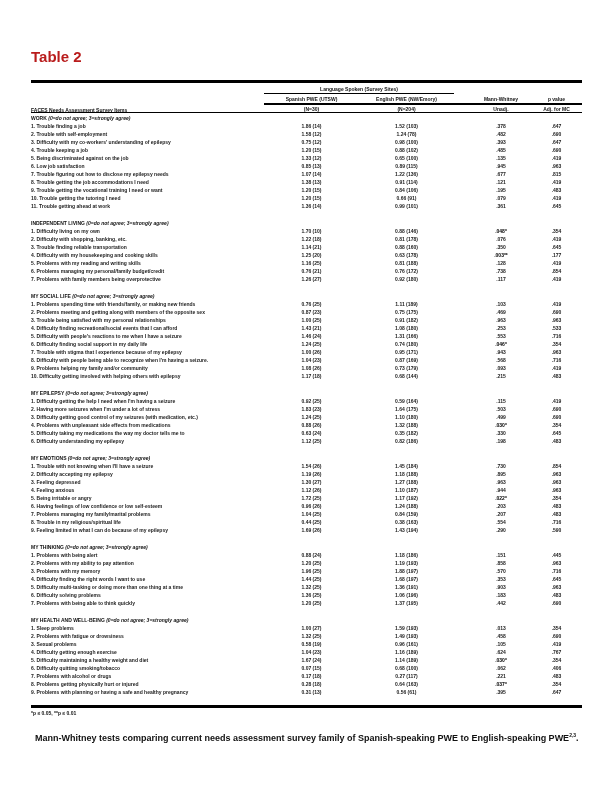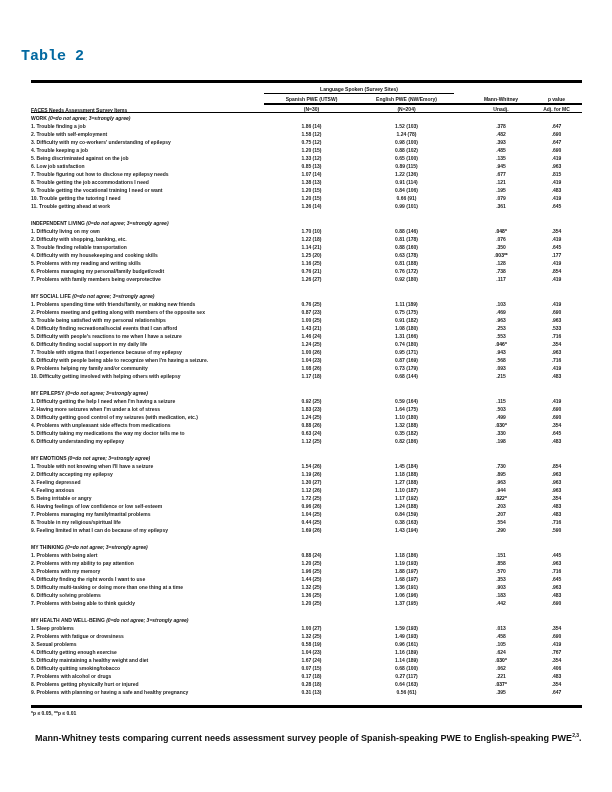--- a/index.html
+++ b/index.html
@@ -1,17 +1,17 @@
 <!DOCTYPE html>
 <html><head>
 <meta charset="utf-8">
 <style>
   html, body { margin: 0; padding: 0; background: #ffffff; }
   body { width: 612px; height: 792px; position: relative; overflow: hidden; font-family: "Liberation Sans", sans-serif; color: #111; }
-  .title { position: absolute; left: 21px; top: 48px; font-size: 15px; font-weight: bold; color: #0369a1; font-family: Liberation Mono, monospace; }
+  .title { position: absolute; left: 31px; top: 48px; font-size: 15px; font-weight: bold; color: #b91c1c; font-family: Liberation Sans, sans-serif; }
   .table-wrap { position: absolute; left: 31px; top: 80px; width: 551px; }
   .rule-thick { height: 3px; background: #000; }
   .hdr { position: relative; height: 27px; font-size: 5px; font-weight: bold; }
   .hdr .lang { position: absolute; left: 233px; width: 190px; top: 3px; text-align: center; }
   .hdr .lang-rule { position: absolute; left: 233px; width: 190px; top: 10px; height: 1px; background: #000; }
   .hdr .c1 { position: absolute; left: 233px; width: 95px; top: 13px; text-align: center; }
   .hdr .c2 { position: absolute; left: 328px; width: 95px; top: 13px; text-align: center; }
   .hdr .c3 { position: absolute; left: 440px; width: 60px; top: 13px; text-align: center; }
   .hdr .c4 { position: absolute; left: 500px; width: 51px; top: 13px; text-align: center; }
   .hdr .rule2 { position: absolute; left: 233px; right: 0; top: 20px; height: 2px; background: #000; }
@@ -492,14 +492,14 @@
           <div class="p">.395</div>
           <div class="adj">.647</div>
         </div>
       </div>
     </div>
   <div class="rule-thick"></div>
   <div class="footnote">*p ≤ 0.05, **p ≤ 0.01</div>
 </div>
 
 <div class="caption">
-  <span>Mann-Whitney tests comparing current needs assessment survey people of Spanish-speaking PWE to English-speaking PWE</span><sup>2,3</sup><span>.</span>
+  <span>Mann-Whitney tests comparing current needs assessment survey family of Spanish-speaking PWE to English-speaking PWE</span><sup>2,3</sup><span>.</span>
 </div>
 
 </body></html>

